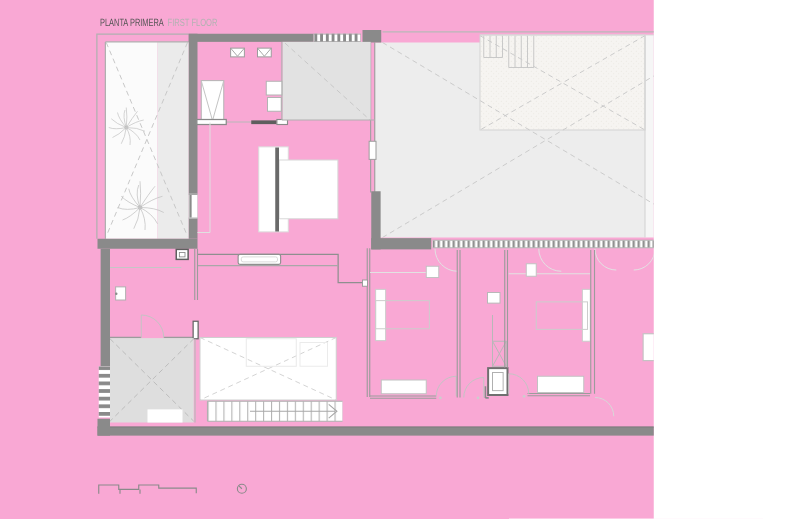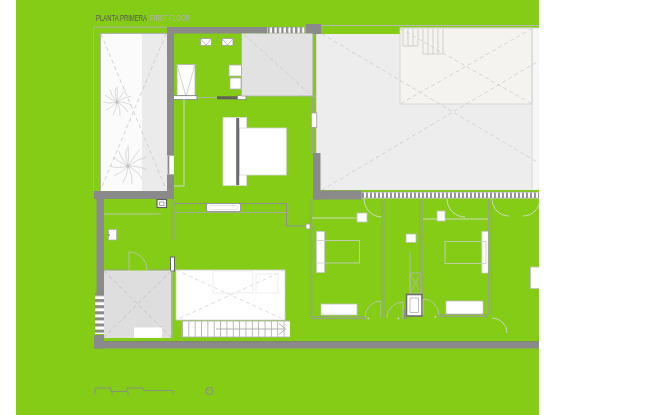--- a/index.html
+++ b/index.html
@@ -1,17 +1,17 @@
 <!DOCTYPE html>
 <html><head>
 <meta charset="utf-8">
 <style>
   html,body{margin:0;padding:0;background:#ffffff;}
-  .page{position:relative;width:523px;height:415px;background:#84cc16;overflow:hidden;
-        font-family:"Liberation Sans", sans-serif;margin-left:16px;}
+  .page{position:relative;width:523px;height:415px;background:#f9a8d4;overflow:hidden;
+        font-family:"Liberation Sans", sans-serif;}
   svg{position:absolute;left:0;top:0;}
 </style>
 </head>
 <body>
 <div class="page">
 <svg width="649" height="415" viewBox="0 0 649 415">
 <defs>
   <pattern id="stip" width="4" height="4" patternUnits="userSpaceOnUse">
     <rect width="4" height="4" fill="#f6f4f1"></rect>
     <circle cx="1" cy="1" r="0.36" fill="#e3dfd6"></circle>

